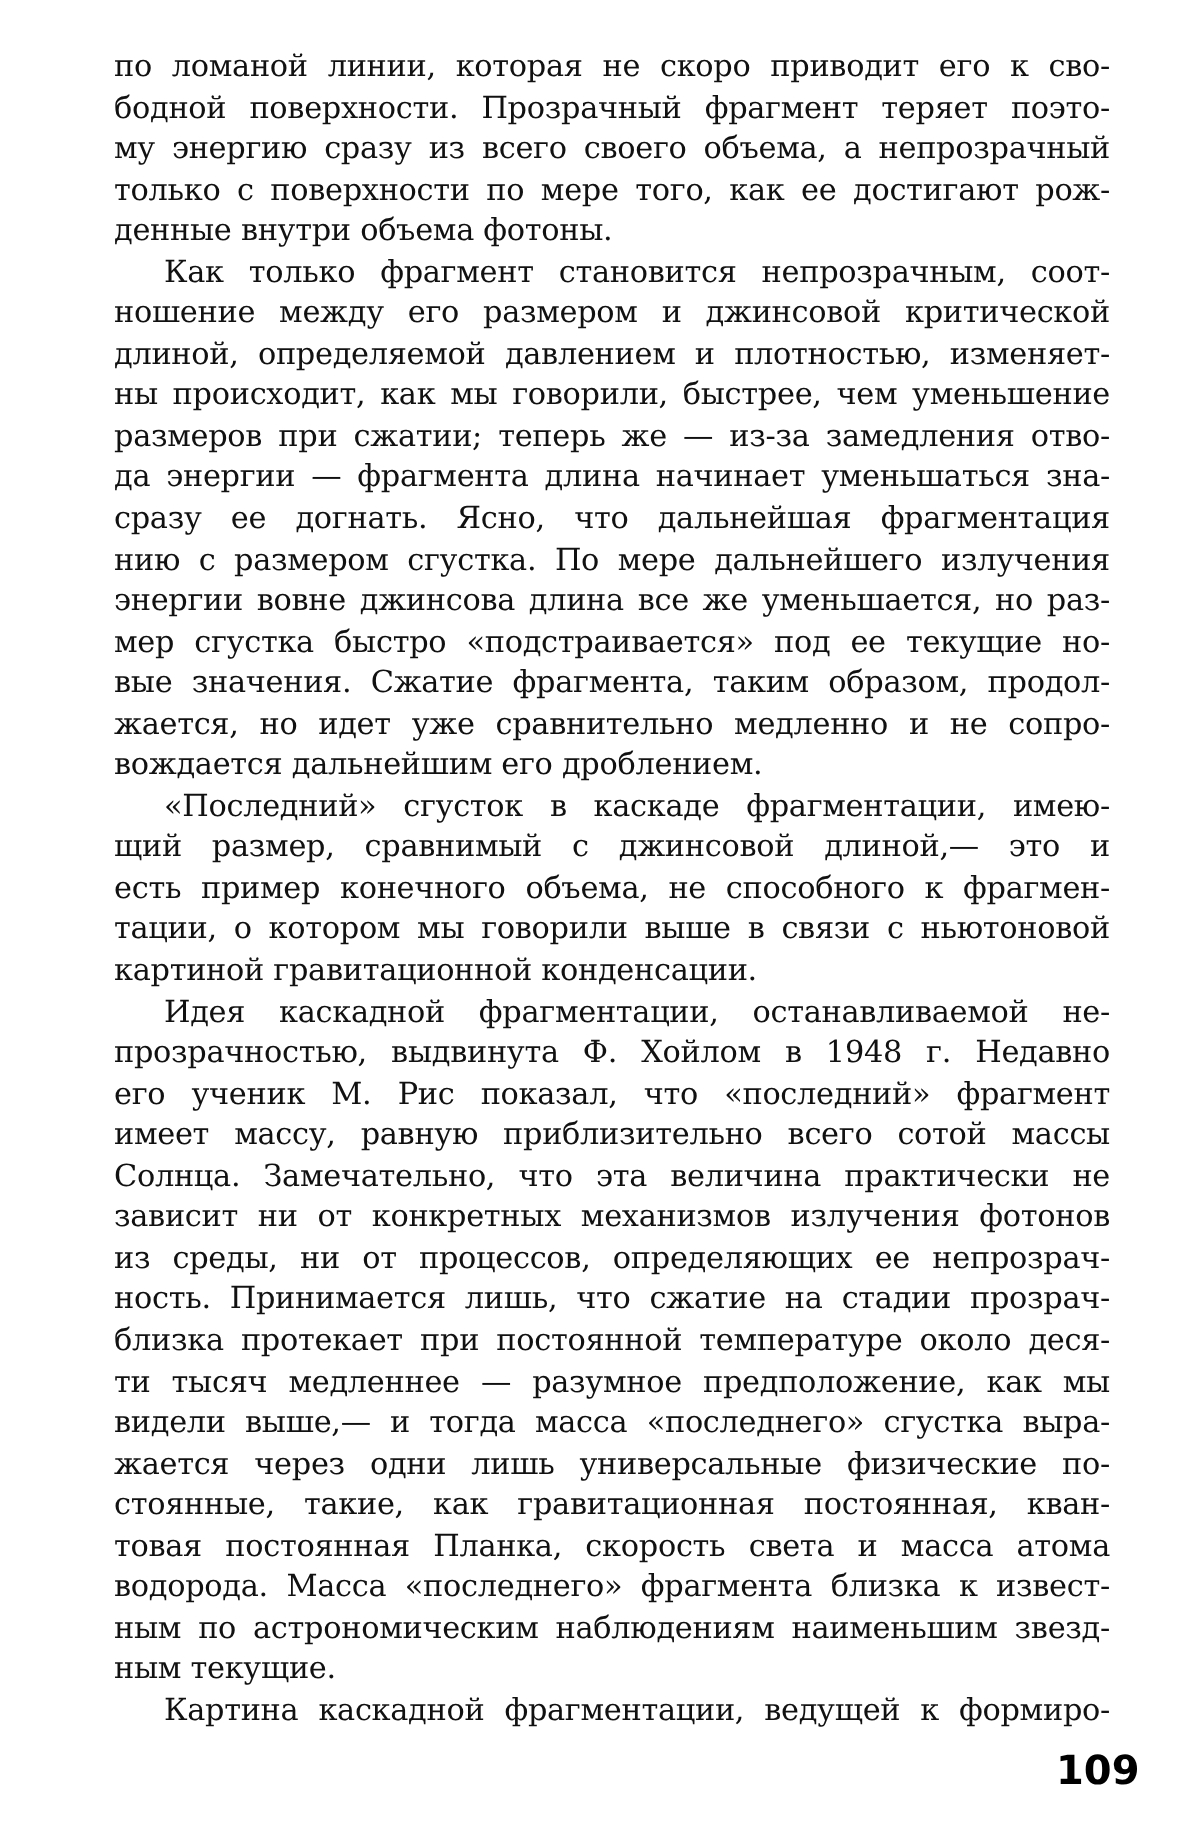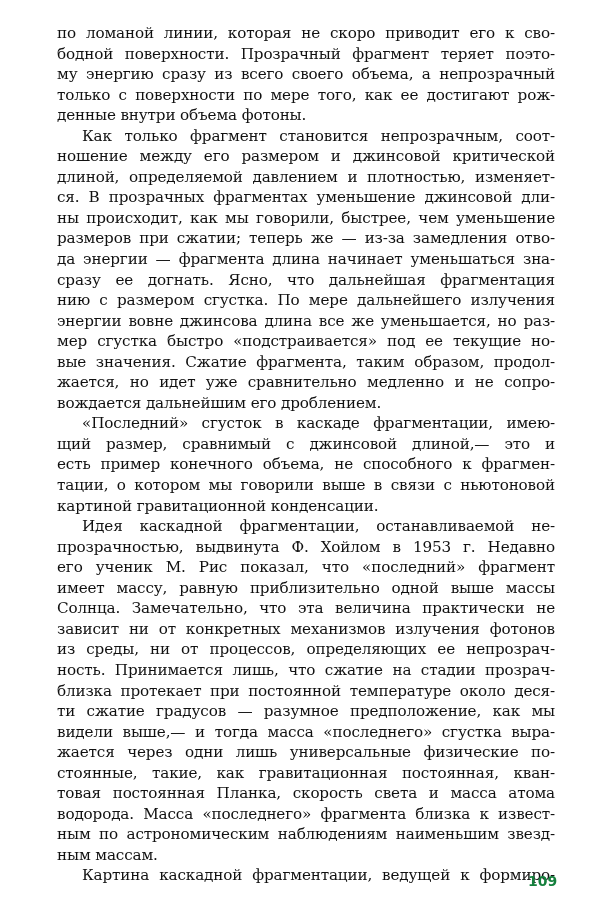--- a/index.html
+++ b/index.html
@@ -37,42 +37,41 @@
     }
     .line.indent {
       padding-left: 25px;
     }
     .page-number {
       position: absolute;
       left: 528px;
       top: 873px;
       font-family: "DejaVu Sans", "Liberation Sans", sans-serif;
       font-weight: bold;
-      font-size: 14px;
-      color: #15803d;
+      font-size: 20px;
+      color: #000000;
     }
   </style>
 </head>
 <body>
 
 <div class="page">
 
   <div>
     <span class="line">по ломаной линии, которая не скоро приводит его к сво-</span>
     <span class="line">бодной поверхности. Прозрачный фрагмент теряет поэто-</span>
     <span class="line">му энергию сразу из всего своего объема, а непрозрачный</span>
     <span class="line">только с поверхности по мере того, как ее достигают рож-</span>
     <span class="line last">денные внутри объема фотоны.</span>
   </div>
 
   <div>
     <span class="line indent">Как только фрагмент становится непрозрачным, соот-</span>
     <span class="line">ношение между его размером и джинсовой критической</span>
     <span class="line">длиной, определяемой давлением и плотностью, изменяет-</span>
-    <span class="line">ся. В прозрачных фрагментах уменьшение джинсовой дли-</span>
     <span class="line">ны происходит, как мы говорили, быстрее, чем уменьшение</span>
     <span class="line">размеров при сжатии; теперь же — из-за замедления отво-</span>
     <span class="line">да энергии — фрагмента длина начинает уменьшаться зна-</span>
     <span class="line">сразу ее догнать. Ясно, что дальнейшая фрагментация</span>
     <span class="line">нию с размером сгустка. По мере дальнейшего излучения</span>
     <span class="line">энергии вовне джинсова длина все же уменьшается, но раз-</span>
     <span class="line">мер сгустка быстро «подстраивается» под ее текущие но-</span>
     <span class="line">вые значения. Сжатие фрагмента, таким образом, продол-</span>
     <span class="line">жается, но идет уже сравнительно медленно и не сопро-</span>
     <span class="line last">вождается дальнейшим его дроблением.</span>
@@ -81,36 +80,36 @@
   <div>
     <span class="line indent">«Последний» сгусток в каскаде фрагментации, имею-</span>
     <span class="line">щий размер, сравнимый с джинсовой длиной,— это и</span>
     <span class="line">есть пример конечного объема, не способного к фрагмен-</span>
     <span class="line">тации, о котором мы говорили выше в связи с ньютоновой</span>
     <span class="line last">картиной гравитационной конденсации.</span>
   </div>
 
   <div>
     <span class="line indent">Идея каскадной фрагментации, останавливаемой не-</span>
-    <span class="line">прозрачностью, выдвинута Ф. Хойлом в 1953 г. Недавно</span>
+    <span class="line">прозрачностью, выдвинута Ф. Хойлом в 1948 г. Недавно</span>
     <span class="line">его ученик М. Рис показал, что «последний» фрагмент</span>
-    <span class="line">имеет массу, равную приблизительно одной выше массы</span>
+    <span class="line">имеет массу, равную приблизительно всего сотой массы</span>
     <span class="line">Солнца. Замечательно, что эта величина практически не</span>
     <span class="line">зависит ни от конкретных механизмов излучения фотонов</span>
     <span class="line">из среды, ни от процессов, определяющих ее непрозрач-</span>
     <span class="line">ность. Принимается лишь, что сжатие на стадии прозрач-</span>
     <span class="line">близка протекает при постоянной температуре около деся-</span>
-    <span class="line">ти сжатие градусов — разумное предположение, как мы</span>
+    <span class="line">ти тысяч медленнее — разумное предположение, как мы</span>
     <span class="line">видели выше,— и тогда масса «последнего» сгустка выра-</span>
     <span class="line">жается через одни лишь универсальные физические по-</span>
     <span class="line">стоянные, такие, как гравитационная постоянная, кван-</span>
     <span class="line">товая постоянная Планка, скорость света и масса атома</span>
     <span class="line">водорода. Масса «последнего» фрагмента близка к извест-</span>
     <span class="line">ным по астрономическим наблюдениям наименьшим звезд-</span>
-    <span class="line last">ным массам.</span>
+    <span class="line last">ным текущие.</span>
   </div>
 
   <div>
     <span class="line indent">Картина каскадной фрагментации, ведущей к формиро-</span>
 
   </div>
 
 </div>
 
 <div class="page-number">109</div>

